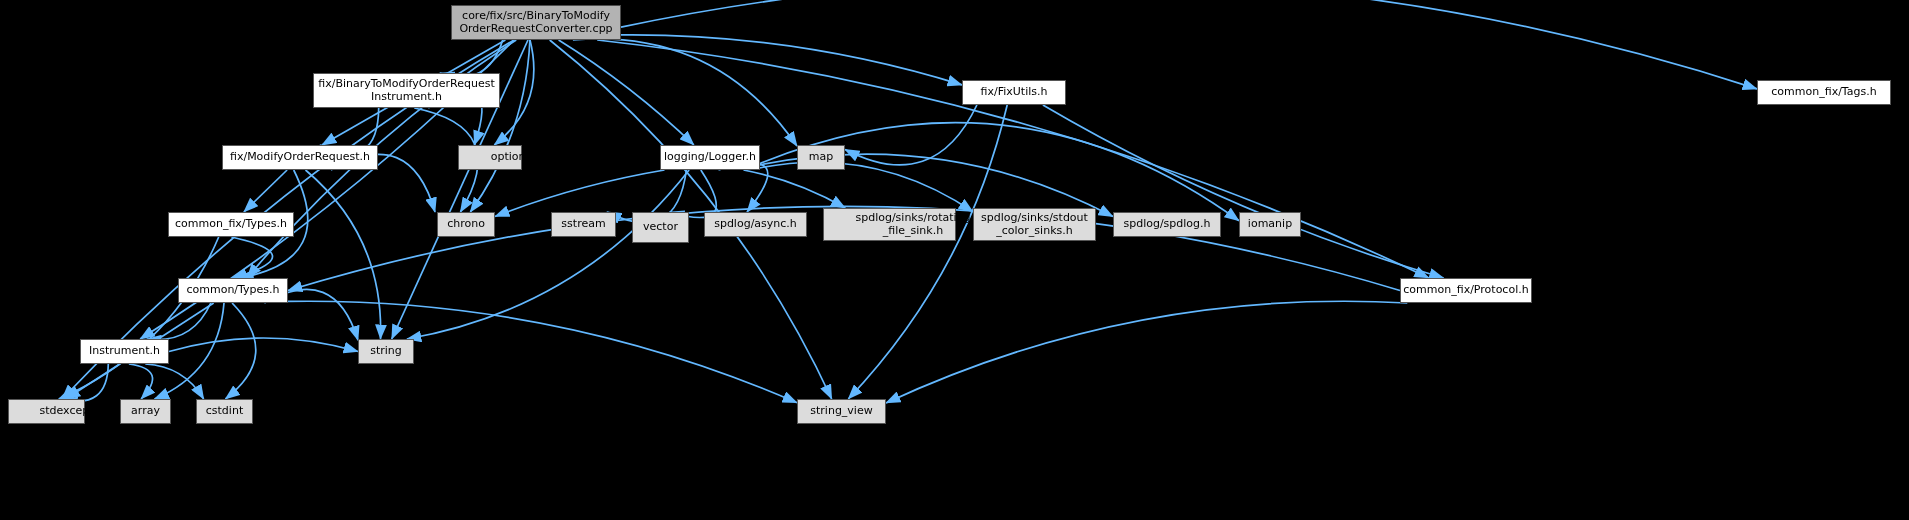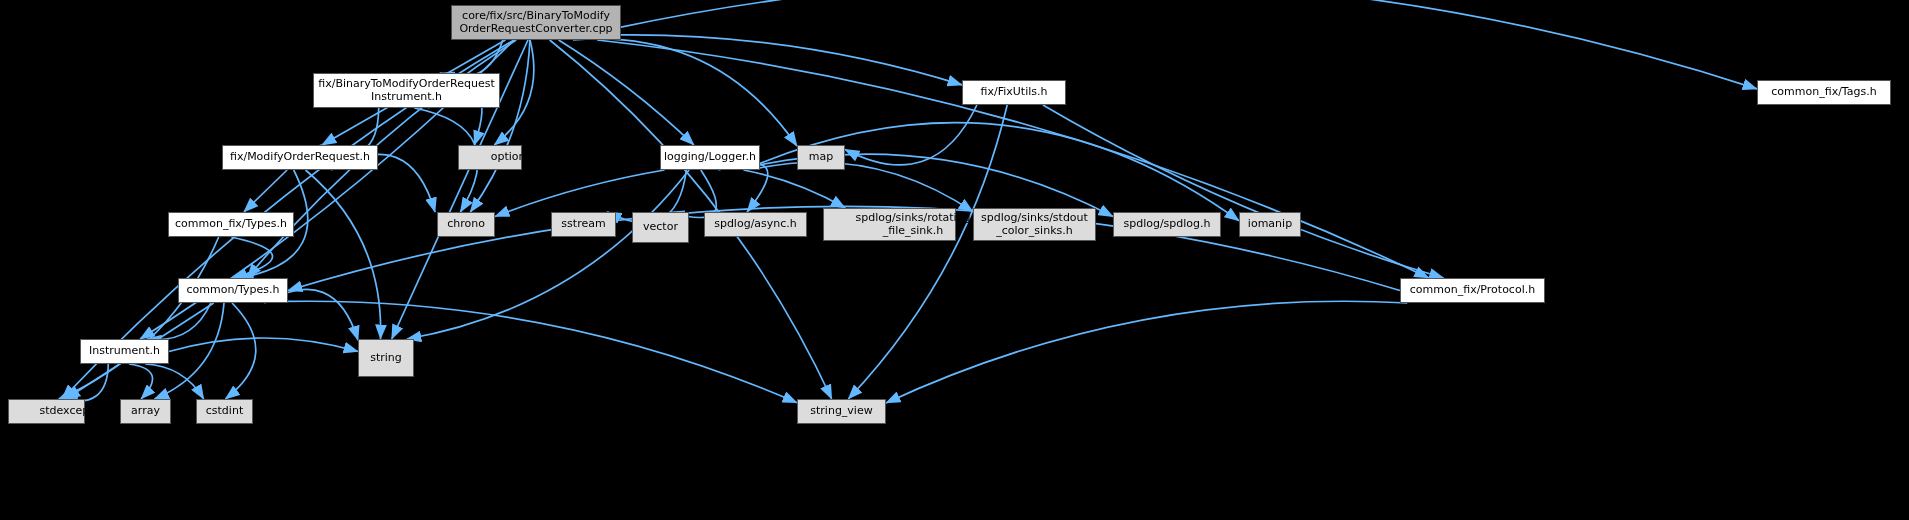--- a/index.html
+++ b/index.html
@@ -88,22 +88,22 @@
       <div class="node n-grey" style="left: 437px; top: 212px; width: 58px; height: 25px;">chrono</div>
       <div class="node n-grey" style="left: 551px; top: 212px; width: 65px; height: 25px;">sstream</div>
       <div class="node n-grey" style="left: 632px; top: 212px; width: 57px; height: 31px;">vector</div>
       <div class="node n-grey" style="left: 704px; top: 212px; width: 103px; height: 25px;">spdlog/async.h</div>
       <div class="node n-grey" style="left: 823px; top: 208px; width: 133px; height: 33px; padding-left: 47px;">spdlog/sinks/rotating
 _file_sink.h</div>
       <div class="node n-grey" style="left: 973px; top: 208px; width: 123px; height: 33px;">spdlog/sinks/stdout
 _color_sinks.h</div>
       <div class="node n-grey" style="left: 1113px; top: 212px; width: 108px; height: 25px;">spdlog/spdlog.h</div>
       <div class="node n-grey" style="left: 1239px; top: 212px; width: 62px; height: 25px;">iomanip</div>
-      <div class="node n-white" style="left: 1400px; top: 278px; width: 145px; height: 25px;">common_fix/Protocol.h</div>
+      <div class="node n-white" style="left: 1400px; top: 278px; width: 132px; height: 25px;">common_fix/Protocol.h</div>
       <div class="node n-white" style="left: 178px; top: 278px; width: 110px; height: 25px;">common/Types.h</div>
       <div class="node n-white" style="left: 80px; top: 339px; width: 89px; height: 25px;">Instrument.h</div>
-      <div class="node n-grey" style="left: 358px; top: 339px; width: 56px; height: 38px;">string</div>
+      <div class="node n-grey" style="left: 358px; top: 339px; width: 56px; height: 25px;">string</div>
       <div class="node n-grey" style="left: 8px; top: 399px; width: 77px; height: 25px; padding-left: 40px;">stdexcept</div>
       <div class="node n-grey" style="left: 120px; top: 399px; width: 51px; height: 25px;">array</div>
       <div class="node n-grey" style="left: 196px; top: 399px; width: 57px; height: 25px;">cstdint</div>
       <div class="node n-grey" style="left: 797px; top: 399px; width: 89px; height: 25px;">string_view</div>
     </div>
 </div>
 
 </body></html>

